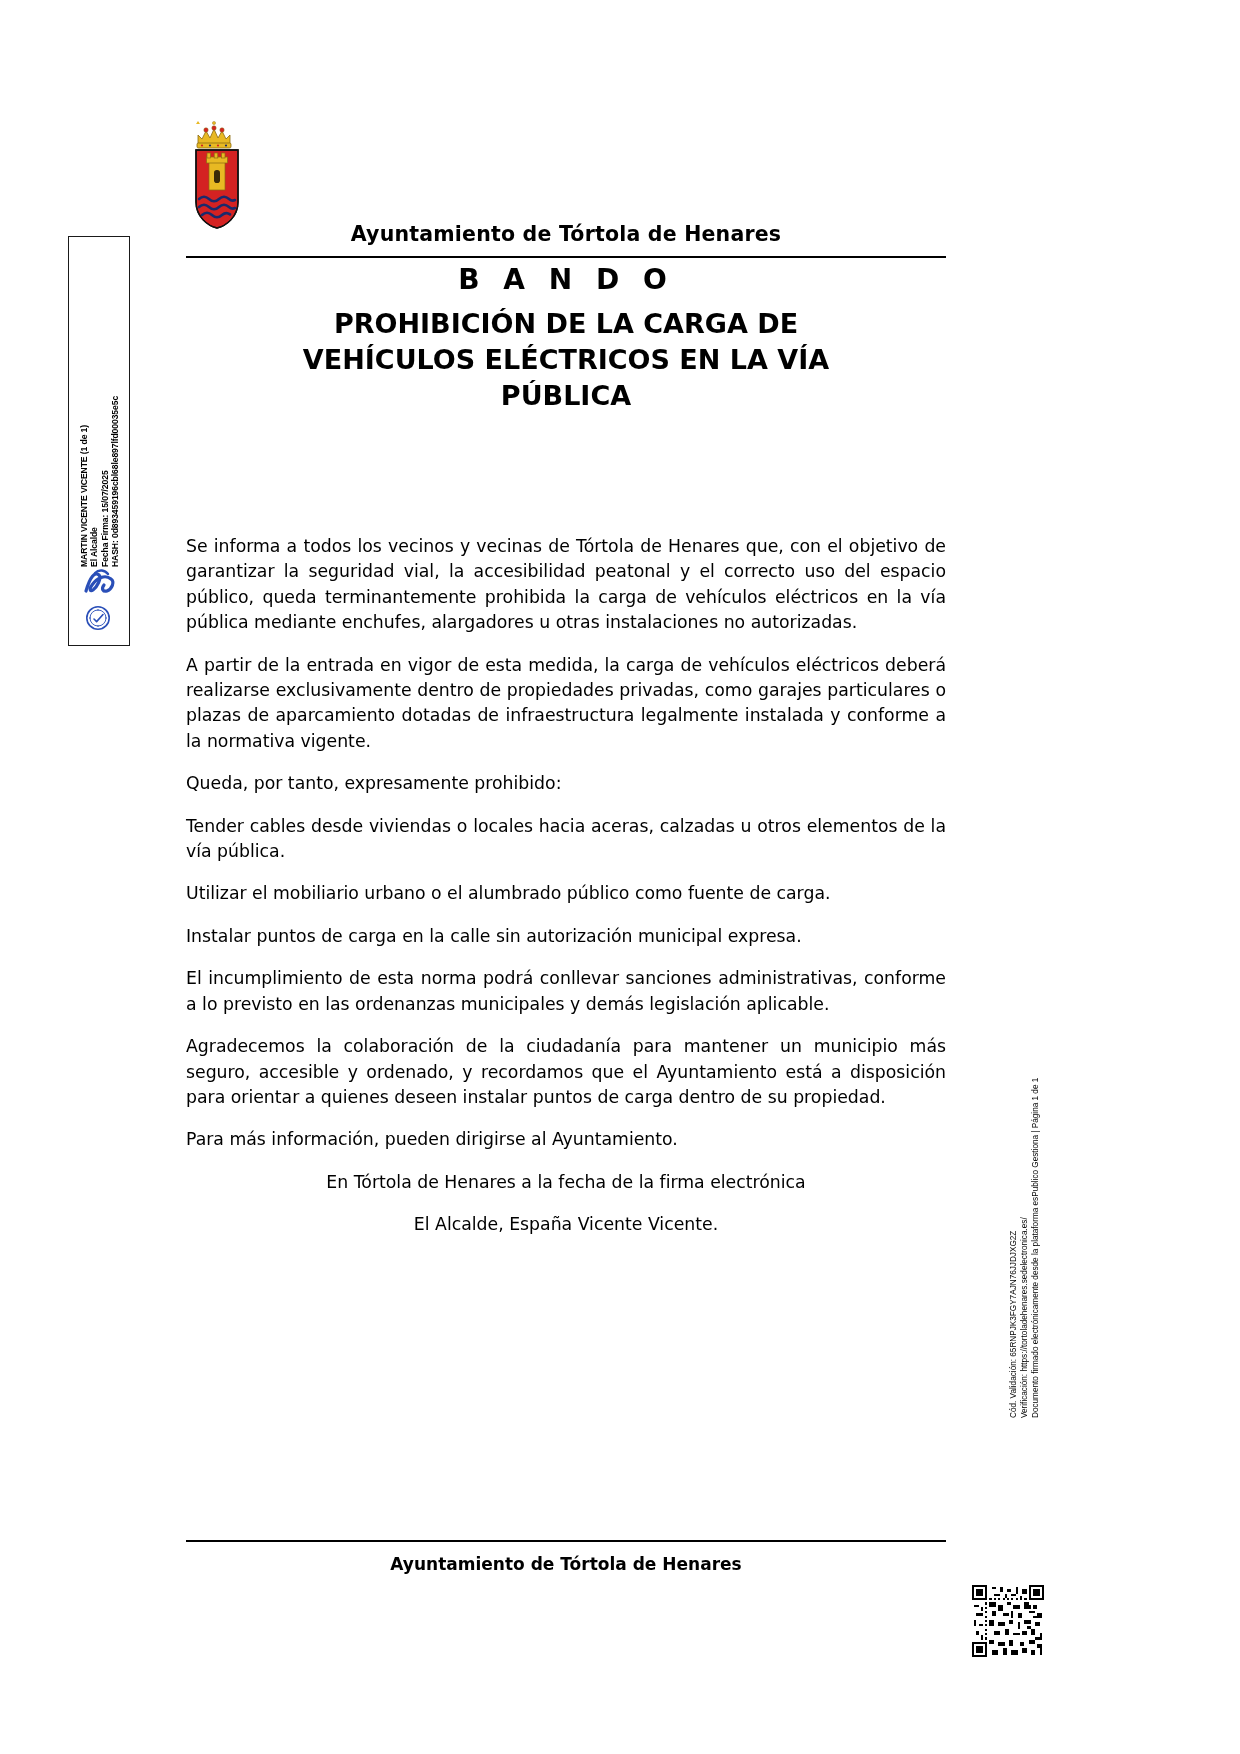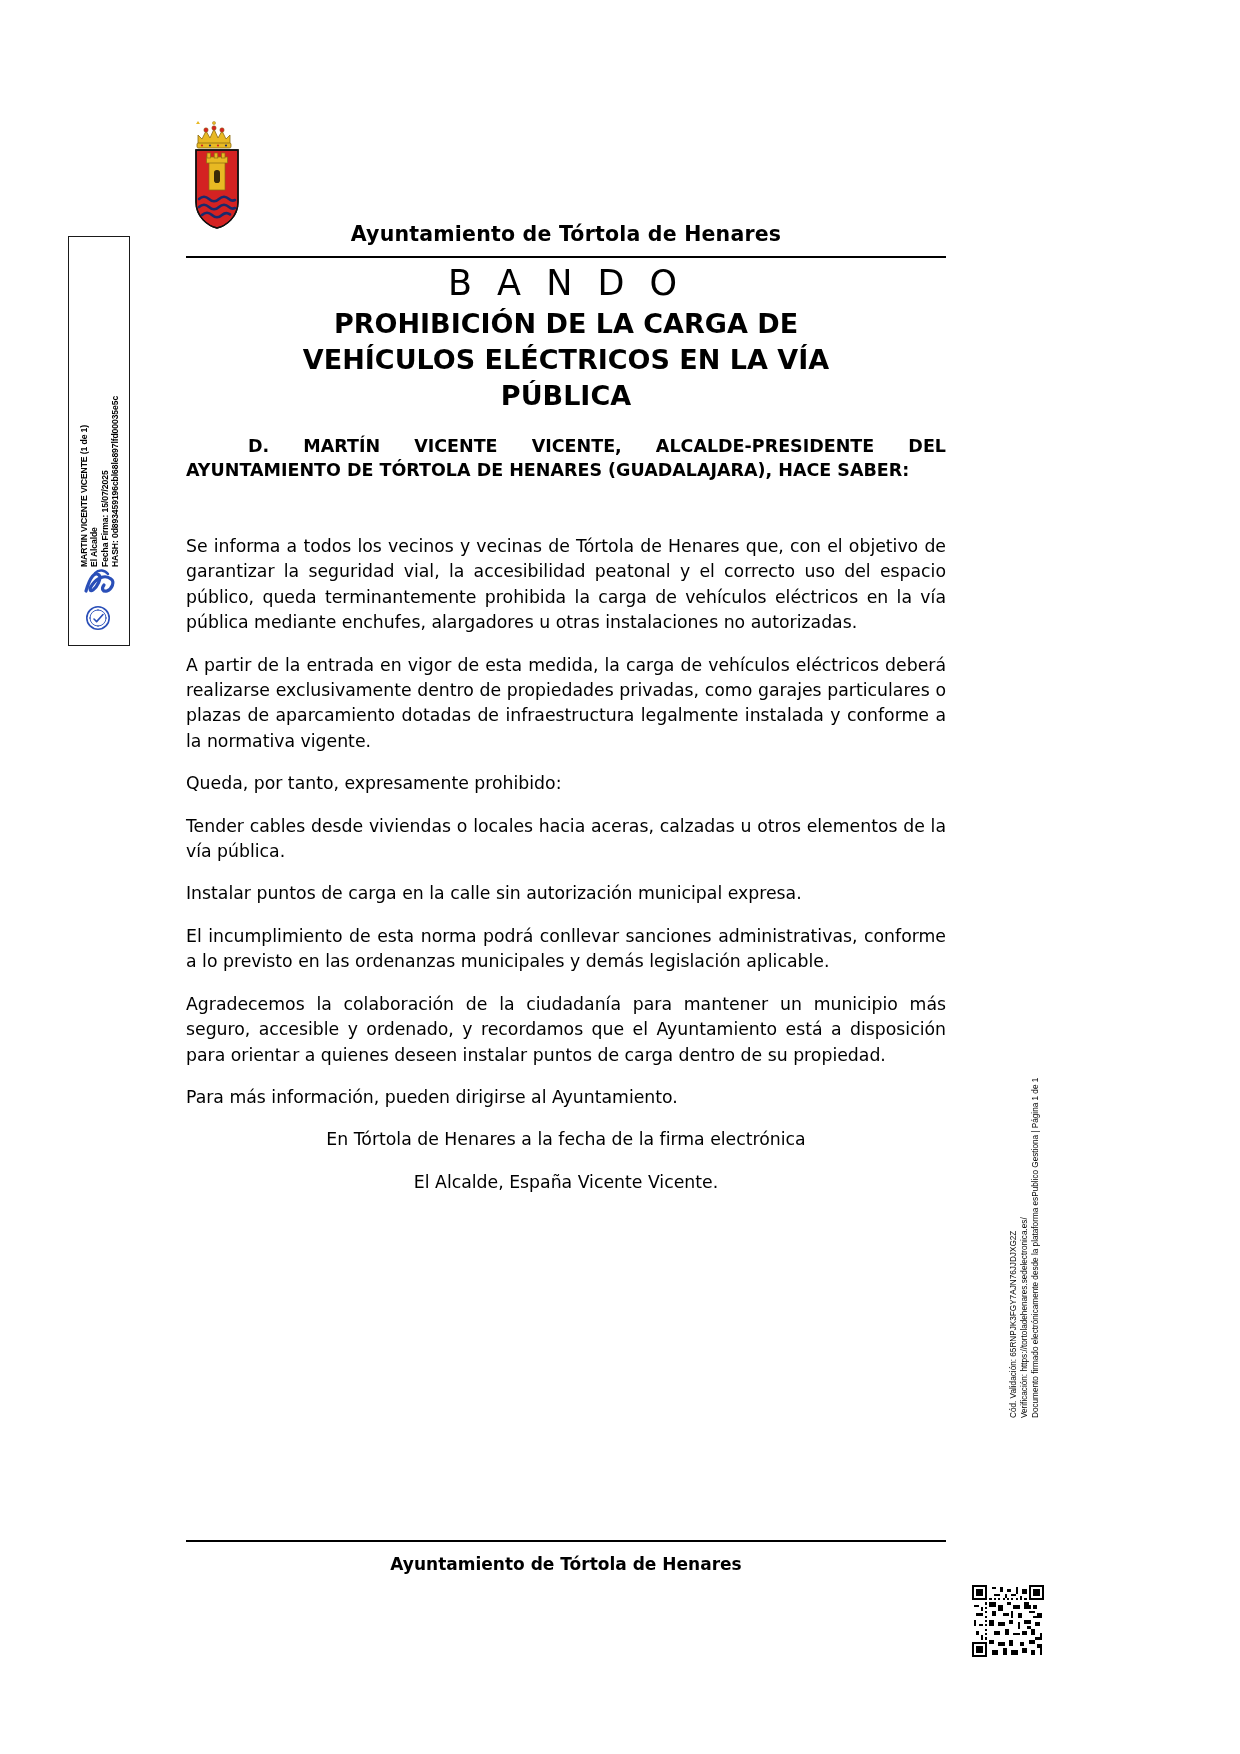--- a/index.html
+++ b/index.html
@@ -96,22 +96,22 @@
     border-top: 2px solid #000000;
   }
 
   
   .bando {
     position: absolute;
     left: 186px;
     top: 263px;
     width: 760px;
     text-align: center;
-    font-weight: normal;
-    font-size: 35px;
+    font-weight: bold;
+    font-size: 28px;
     letter-spacing: 7px;
     font-family: "DejaVu Sans", sans-serif;
   }
   .subtitle {
     position: absolute;
     left: 186px;
     top: 306px;
     width: 760px;
     text-align: center;
     font-weight: bold;
@@ -282,27 +282,27 @@
   <div class="org-title">Ayuntamiento de Tórtola de Henares</div>
   <div class="hrule-top"></div>
 
   <div class="bando">B A N D O</div>
   <div class="subtitle">
     <span>PROHIBICIÓN DE LA CARGA DE</span><br>
     <span>VEHÍCULOS ELÉCTRICOS EN LA VÍA</span><br>
     <span>PÚBLICA</span>
   </div>
 
-  <div class="intro">D. MARTÍN VICENTE VICENTE, ALCALDE-PRESIDENTE DEL AYUNTAMIENTO DE TÓRTOLA DE HENARES (GUADALAJARA), HACE SABER:</div>
 
   <div class="body-wrap">
     <p>Se informa a todos los vecinos y vecinas de Tórtola de Henares que, con el objetivo de garantizar la seguridad vial, la accesibilidad peatonal y el correcto uso del espacio público, queda terminantemente prohibida la carga de vehículos eléctricos en la vía pública mediante enchufes, alargadores u otras instalaciones no autorizadas.</p>
     <p>A partir de la entrada en vigor de esta medida, la carga de vehículos eléctricos deberá realizarse exclusivamente dentro de propiedades privadas, como garajes particulares o plazas de aparcamiento dotadas de infraestructura legalmente instalada y conforme a la normativa vigente.</p>
     <p class="last-line">Queda, por tanto, expresamente prohibido:</p>
     <p>Tender cables desde viviendas o locales hacia aceras, calzadas u otros elementos de la vía pública.</p>
+    <p class="last-line">Utilizar el mobiliario urbano o el alumbrado público como fuente de carga.</p>
     <p class="last-line">Instalar puntos de carga en la calle sin autorización municipal expresa.</p>
     <p>El incumplimiento de esta norma podrá conllevar sanciones administrativas, conforme a lo previsto en las ordenanzas municipales y demás legislación aplicable.</p>
     <p>Agradecemos la colaboración de la ciudadanía para mantener un municipio más seguro, accesible y ordenado, y recordamos que el Ayuntamiento está a disposición para orientar a quienes deseen instalar puntos de carga dentro de su propiedad.</p>
     <p class="last-line">Para más información, pueden dirigirse al Ayuntamiento.</p>
     <p class="center-line first">En Tórtola de Henares a la fecha de la firma electrónica</p>
     <p class="center-line">El Alcalde, España Vicente Vicente.</p>
   </div>
 
   <div class="hrule-bottom"></div>
   <div class="footer-org">Ayuntamiento de Tórtola de Henares</div>

